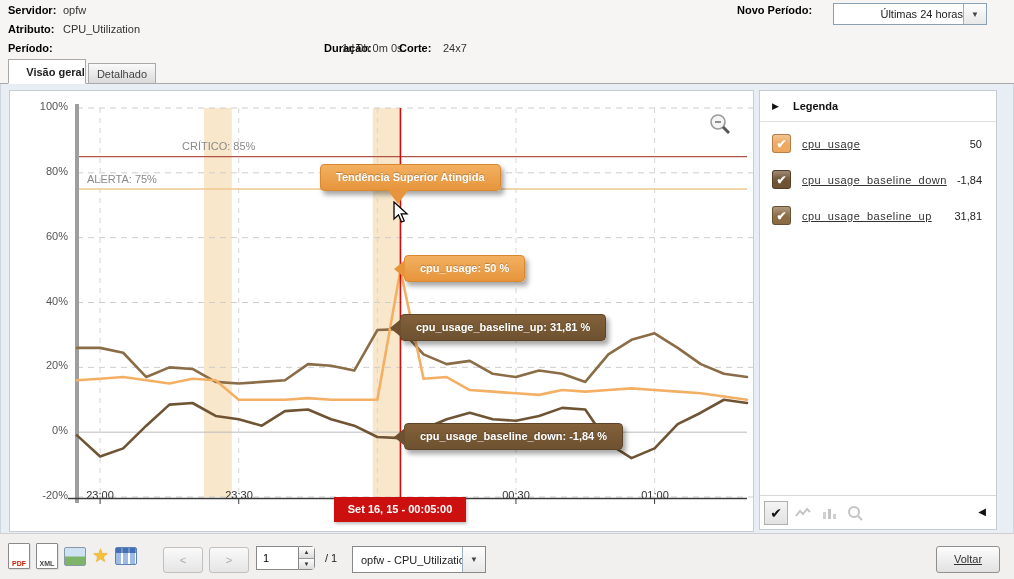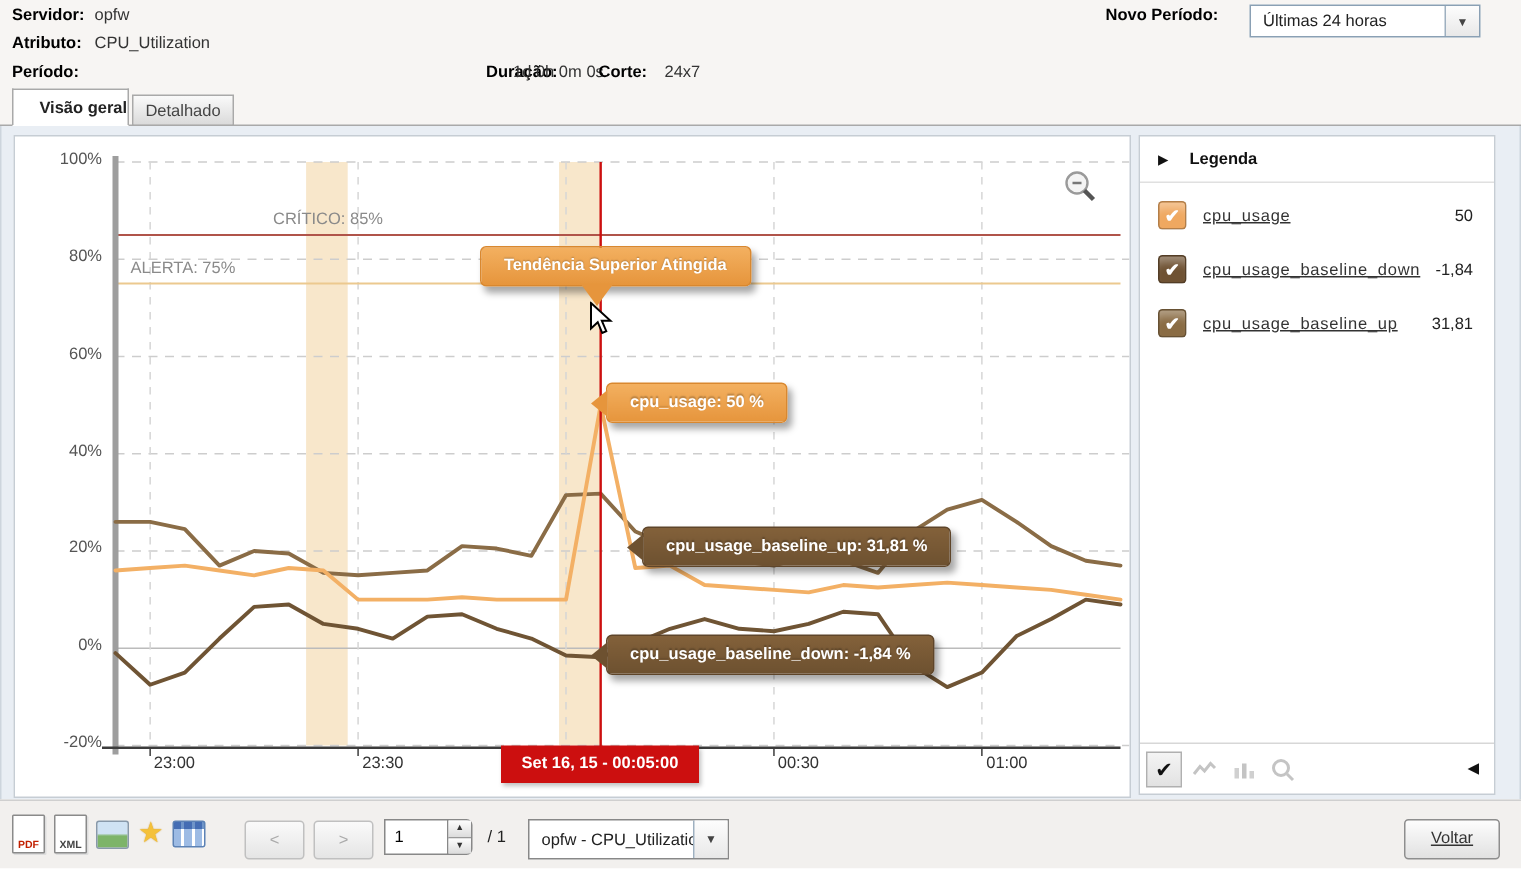--- a/index.html
+++ b/index.html
@@ -3,34 +3,34 @@
 <meta charset="utf-8">
 <style>
   html,body{margin:0;padding:0;background:#fff;}
   #app{position:relative;width:1014px;height:579px;font-family:"Liberation Sans",sans-serif;font-size:11px;color:#222;background:#fff;overflow:hidden;}
   
   .hdr{position:absolute;left:0;top:0;width:1014px;height:58px;background:#f7f5f3;border-bottom:1px solid #cfcfcf;}
   .hrow{position:absolute;left:0;width:1014px;height:16px;}
   .hlabel{position:absolute;font-weight:bold;color:#000;white-space:nowrap;}
   .hval{position:absolute;color:#333;white-space:nowrap;}
   .select{position:absolute;background:#fff;border:1px solid #8aa0b4;display:flex;align-items:center;}
-  .select .sel-text{flex:1;padding-left:8px;color:#222;white-space:nowrap;overflow:hidden;}
+  .select .sel-text{flex:1;padding-left:8px;color:#222;white-space:nowrap;overflow:hidden;text-align:right;}
   .select .sel-arrow{width:22px;align-self:stretch;border-left:1px solid #9eb0c0;display:flex;align-items:center;justify-content:center;color:#444;font-size:8px;background:linear-gradient(#fdfdfd,#e8e8e8);}
   
   .tabbar{position:absolute;left:0;top:58px;width:1014px;height:26px;background:#f7f5f3;}
   .tabbar .baseline{position:absolute;left:0;bottom:0;width:1014px;height:1px;background:#a9a9a9;}
   .tab{position:absolute;bottom:0;display:flex;align-items:center;justify-content:center;border:1px solid #a9a9a9;box-sizing:border-box;}
   .tab.active{left:8px;width:78px;height:25px;background:#fff;border-bottom:1px solid #fff;font-weight:bold;z-index:2;padding-left:17px;}
   .tab.inactive{left:88px;width:68px;height:21px;background:linear-gradient(#fafafa,#dadada);color:#444;}
   
   .content{position:absolute;left:0;top:84px;width:1014px;height:449px;background:#e9eef4;box-sizing:border-box;border-left:1px solid #cdd5dd;border-right:1px solid #cdd5dd;}
   .chart-panel{position:absolute;left:8px;top:6px;width:743px;height:440px;background:#fff;border:1px solid #c6cdd4;box-sizing:content-box;}
   #chart-svg{position:absolute;left:0;top:0;width:743px;height:440px;}
   .ylab{position:absolute;left:8px;width:50px;text-align:right;color:#555;}
-  .xlab{position:absolute;width:60px;text-align:right;color:#333;top:412px;}
+  .xlab{position:absolute;width:60px;text-align:center;color:#333;top:398px;}
   .thr-label{position:absolute;color:#8a8a8a;white-space:nowrap;}
   .x-badge{position:absolute;left:324px;top:406px;width:132px;height:25px;line-height:25px;text-align:center;background:#cc0f0f;color:#fff;font-weight:bold;box-shadow:1px 2px 3px rgba(0,0,0,.25);}
   
   .tip{position:absolute;white-space:nowrap;color:#fff;font-weight:bold;padding:6px 15px 7px 15px;border-radius:4px;box-shadow:3px 4px 5px rgba(0,0,0,.35);text-shadow:0 -1px 1px rgba(0,0,0,.25);}
   .tip.orange{background:linear-gradient(#f3b060,#e6953c);border:1px solid #d9882f;}
   .tip.brown{background:linear-gradient(#83613a,#6d5130);border:1px solid #5e452a;}
   .tip.arrow-left::before{content:"";position:absolute;left:-11px;top:50%;transform:translateY(-50%);border-top:9px solid transparent;border-bottom:9px solid transparent;border-right:11px solid #e6953c;}
   .tip.brown.arrow-left::before{border-right-color:#6d5130;}
   .tip.arrow-down::after{content:"";position:absolute;bottom:-14px;left:66px;border-left:11px solid transparent;border-right:11px solid transparent;border-top:15px solid #e6953c;}
   
@@ -149,21 +149,21 @@
 
       <span class="xlab" style="left:60px;">23:00</span>
       <span class="xlab" style="left:199px;">23:30</span>
       <span class="xlab" style="left:476px;">00:30</span>
       <span class="xlab" style="left:615px;">01:00</span>
 
       <div class="x-badge">Set 16, 15 - 00:05:00</div>
 
       <div class="tip orange arrow-down" style="left:310px;top:73px;">Tendência Superior Atingida</div>
       <div class="tip orange arrow-left" style="left:394px;top:164px;">cpu_usage: 50 %</div>
-      <div class="tip brown arrow-left" style="left:418px;top:223px;margin-top:37px;">cpu_usage_baseline_up: 31,81 %</div>
+      <div class="tip brown arrow-left" style="left:390px;top:223px;">cpu_usage_baseline_up: 31,81 %</div>
       <div class="tip brown arrow-left" style="left:394px;top:332px;">cpu_usage_baseline_down: -1,84 %</div>
 
       <svg class="zoom-out" viewBox="0 0 26 26">
         <circle cx="10" cy="9" r="7" fill="#f4f4f4" stroke="#9a9a9a" stroke-width="1.6"></circle>
         <line x1="7" y1="9" x2="13" y2="9" stroke="#777" stroke-width="1.6"></line>
         <line x1="15" y1="14" x2="21" y2="20" stroke="#555" stroke-width="3"></line>
       </svg>
 
       <svg class="cursor" width="18" height="24" viewBox="0 0 18 24">
         <path d="M2,1 L2,18 L6.5,13.8 L9.5,21 L12.2,19.8 L9.2,12.8 L15,12.8 Z" fill="#fff" stroke="#000" stroke-width="1.3"></path>

